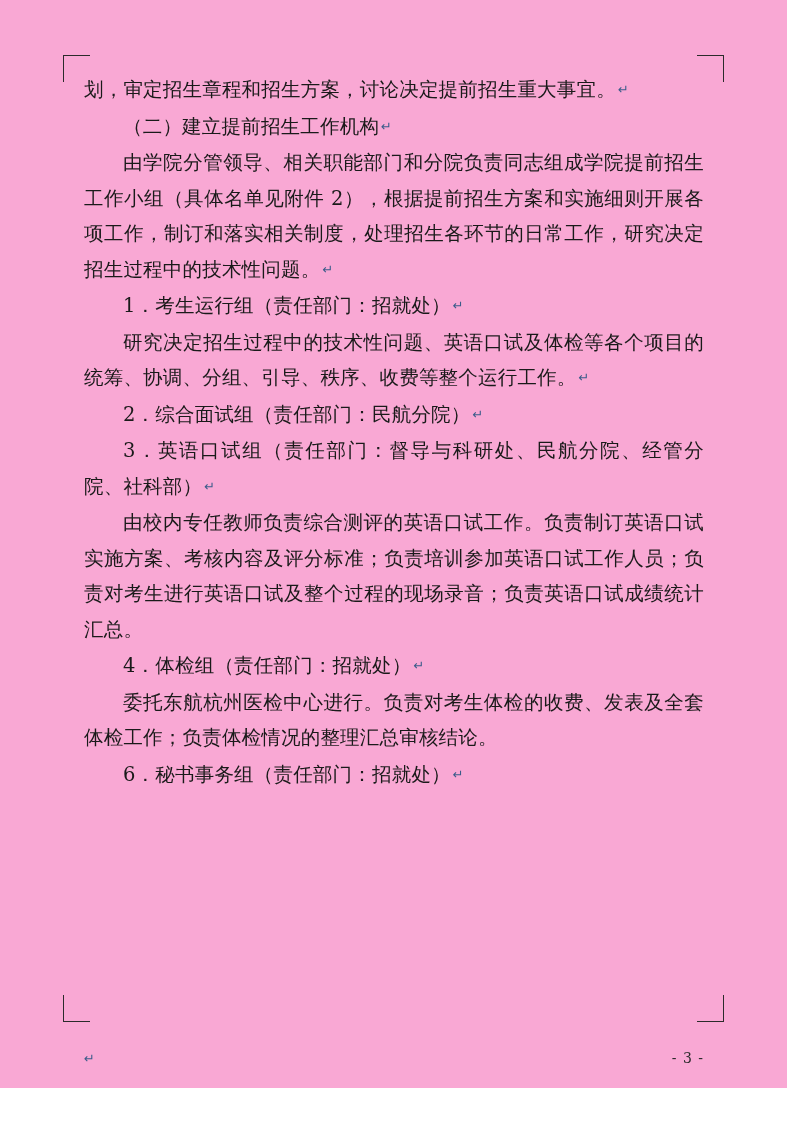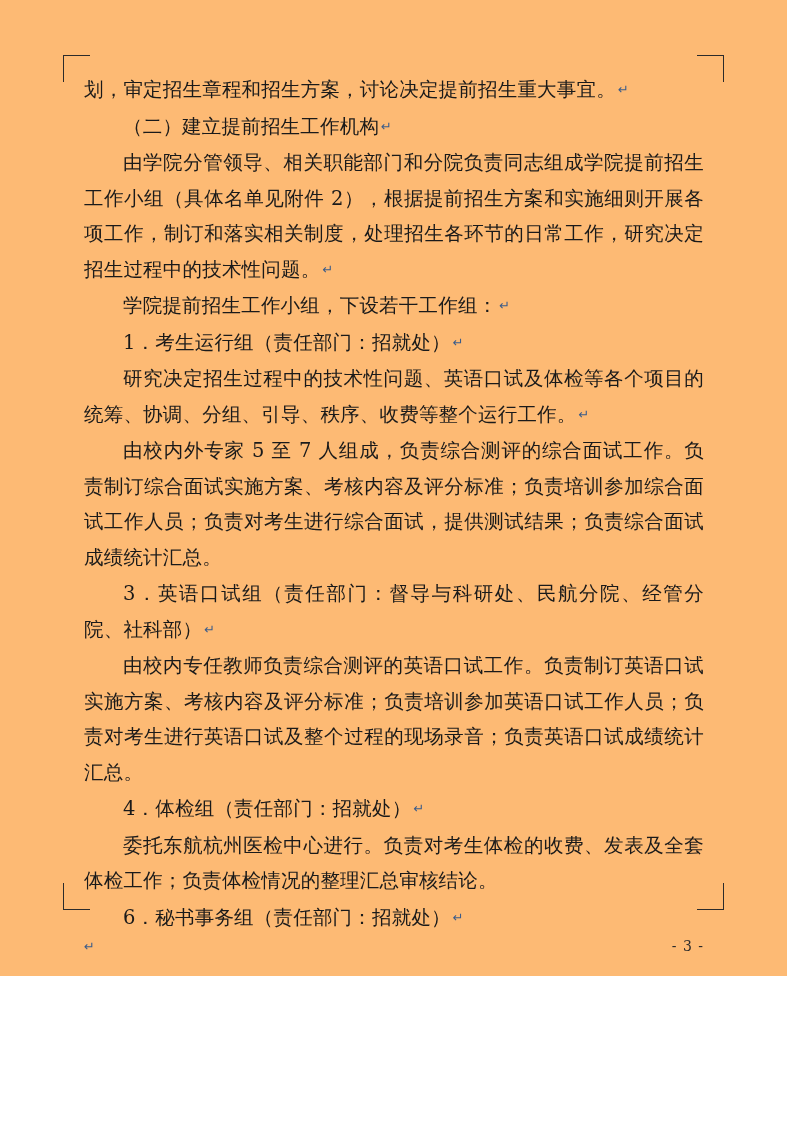--- a/index.html
+++ b/index.html
@@ -3,22 +3,22 @@
 <meta charset="utf-8">
 <style>
   html, body {
     margin: 0;
     padding: 0;
     background: #ffffff;
   }
   .page {
     position: relative;
     width: 787px;
-    height: 976px;
-    background: #fdba74;
+    height: 1088px;
+    background: #f9a8d4;
     box-sizing: border-box;
     overflow: hidden;
     font-family: "DejaVu Serif", "Liberation Serif", serif;
   }
 
   
   .crop {
     position: absolute;
     width: 26px;
     height: 26px;
@@ -91,28 +91,27 @@
   <div class="crop br"></div>
 
   <div class="content">
 
     <p class="para"><span>划，审定招生章程和招生方案，讨论决定提前招生重大事宜。</span><span class="pilcrow">↵</span></p>
 
     <p class="para indent"><span>（二）建立提前招生工作机构</span><span class="pilcrow">↵</span></p>
 
     <p class="para indent"><span>由学院分管领导、相关职能部门和分院负责同志组成学院提前招生工作小组（具体名单见附件 2），根据提前招生方案和实施细则开展各项工作，制订和落实相关制度，处理招生各环节的日常工作，研究决定招生过程中的技术性问题。</span><span class="pilcrow">↵</span></p>
 
-    <p class="para indent"><span>学院提前招生工作小组，下设若干工作组：</span><span class="pilcrow">↵</span></p>
 
     <p class="para indent bold-lead"><span>1．考生运行组（责任部门：招就处）</span><span class="pilcrow">↵</span></p>
 
     <p class="para indent"><span>研究决定招生过程中的技术性问题、英语口试及体检等各个项目的统筹、协调、分组、引导、秩序、收费等整个运行工作。</span><span class="pilcrow">↵</span></p>
 
+    <p class="para indent bold-lead"><span>2．综合面试组（责任部门：民航分院）</span><span class="pilcrow">↵</span></p>
 
-    <p class="para indent"><span>由校内外专家 5 至 7 人组成，负责综合测评的综合面试工作。负责制订综合面试实施方案、考核内容及评分标准；负责培训参加综合面试工作人员；负责对考生进行综合面试，提供测试结果；负责综合面试成绩统计汇总。</span></p>
 
     <p class="para indent bold-lead"><span>3．英语口试组（责任部门：督导与科研处、民航分院、经管分院、社科部）</span><span class="pilcrow">↵</span></p>
 
     <p class="para indent"><span>由校内专任教师负责综合测评的英语口试工作。负责制订英语口试实施方案、考核内容及评分标准；负责培训参加英语口试工作人员；负责对考生进行英语口试及整个过程的现场录音；负责英语口试成绩统计汇总。</span></p>
 
     <p class="para indent bold-lead"><span>4．体检组（责任部门：招就处）</span><span class="pilcrow">↵</span></p>
 
     <p class="para indent"><span>委托东航杭州医检中心进行。负责对考生体检的收费、发表及全套体检工作；负责体检情况的整理汇总审核结论。</span></p>
 
     <p class="para indent bold-lead"><span>6．秘书事务组（责任部门：招就处）</span><span class="pilcrow">↵</span></p>

